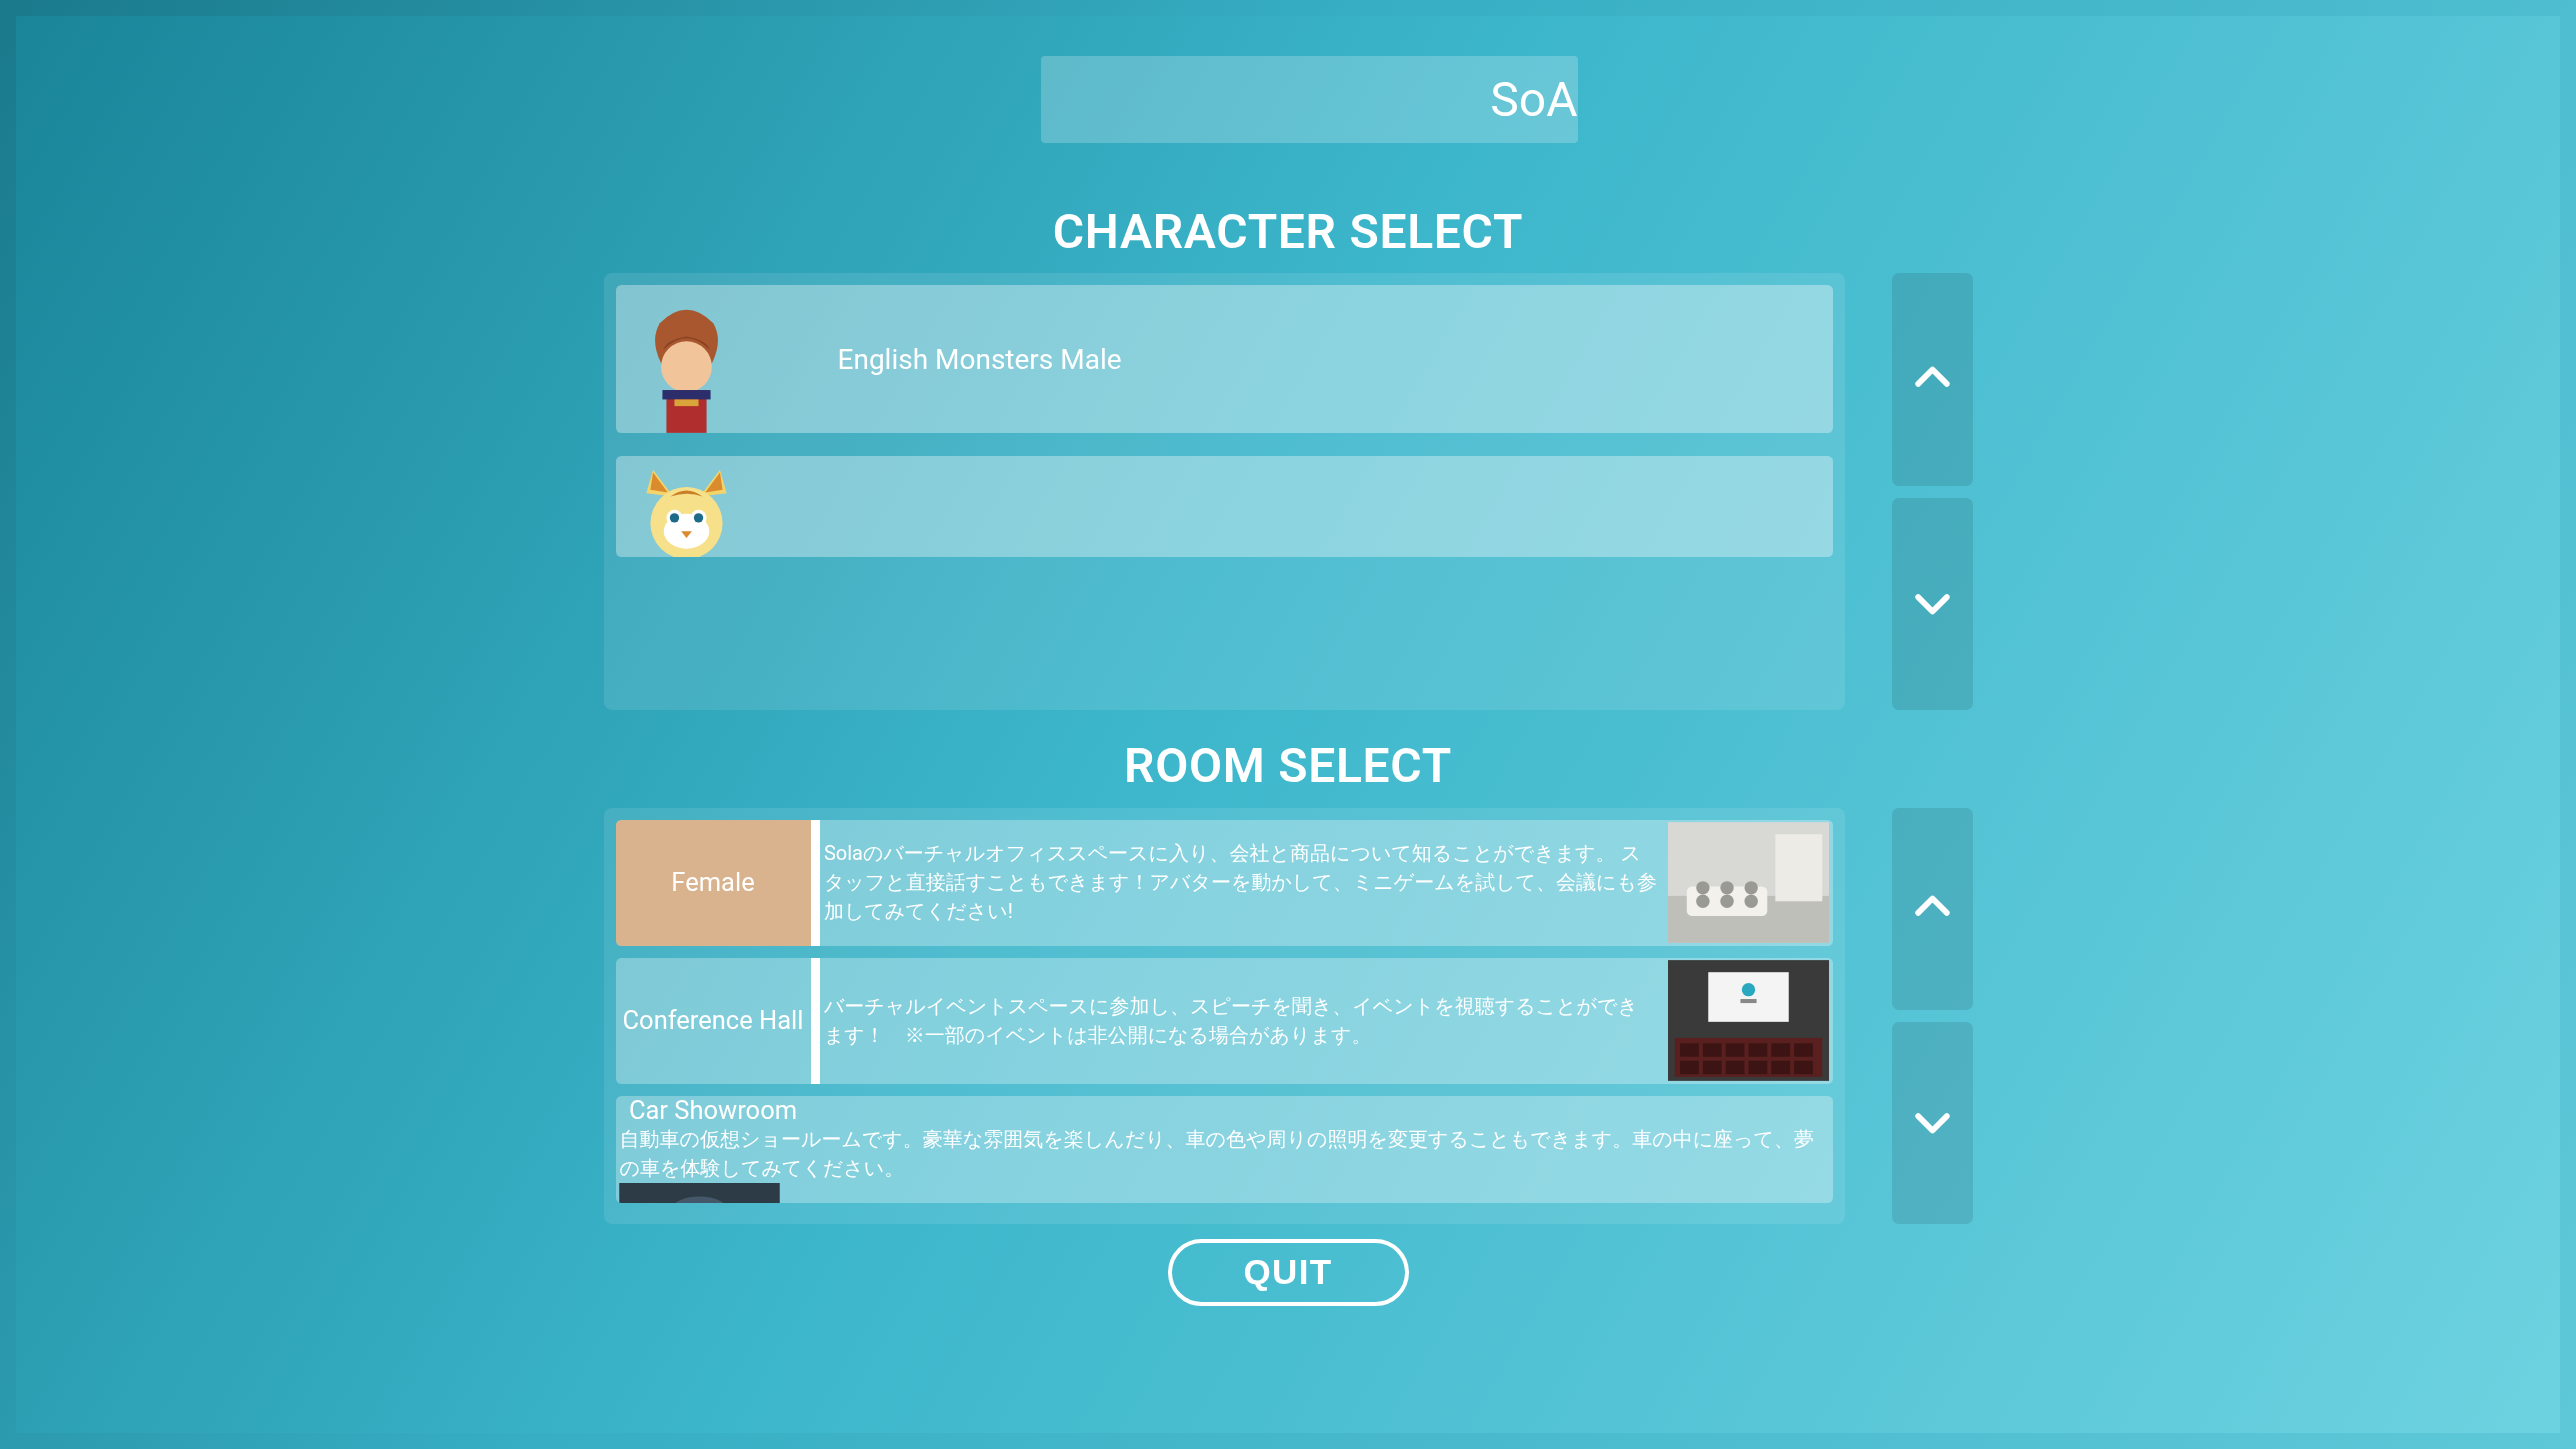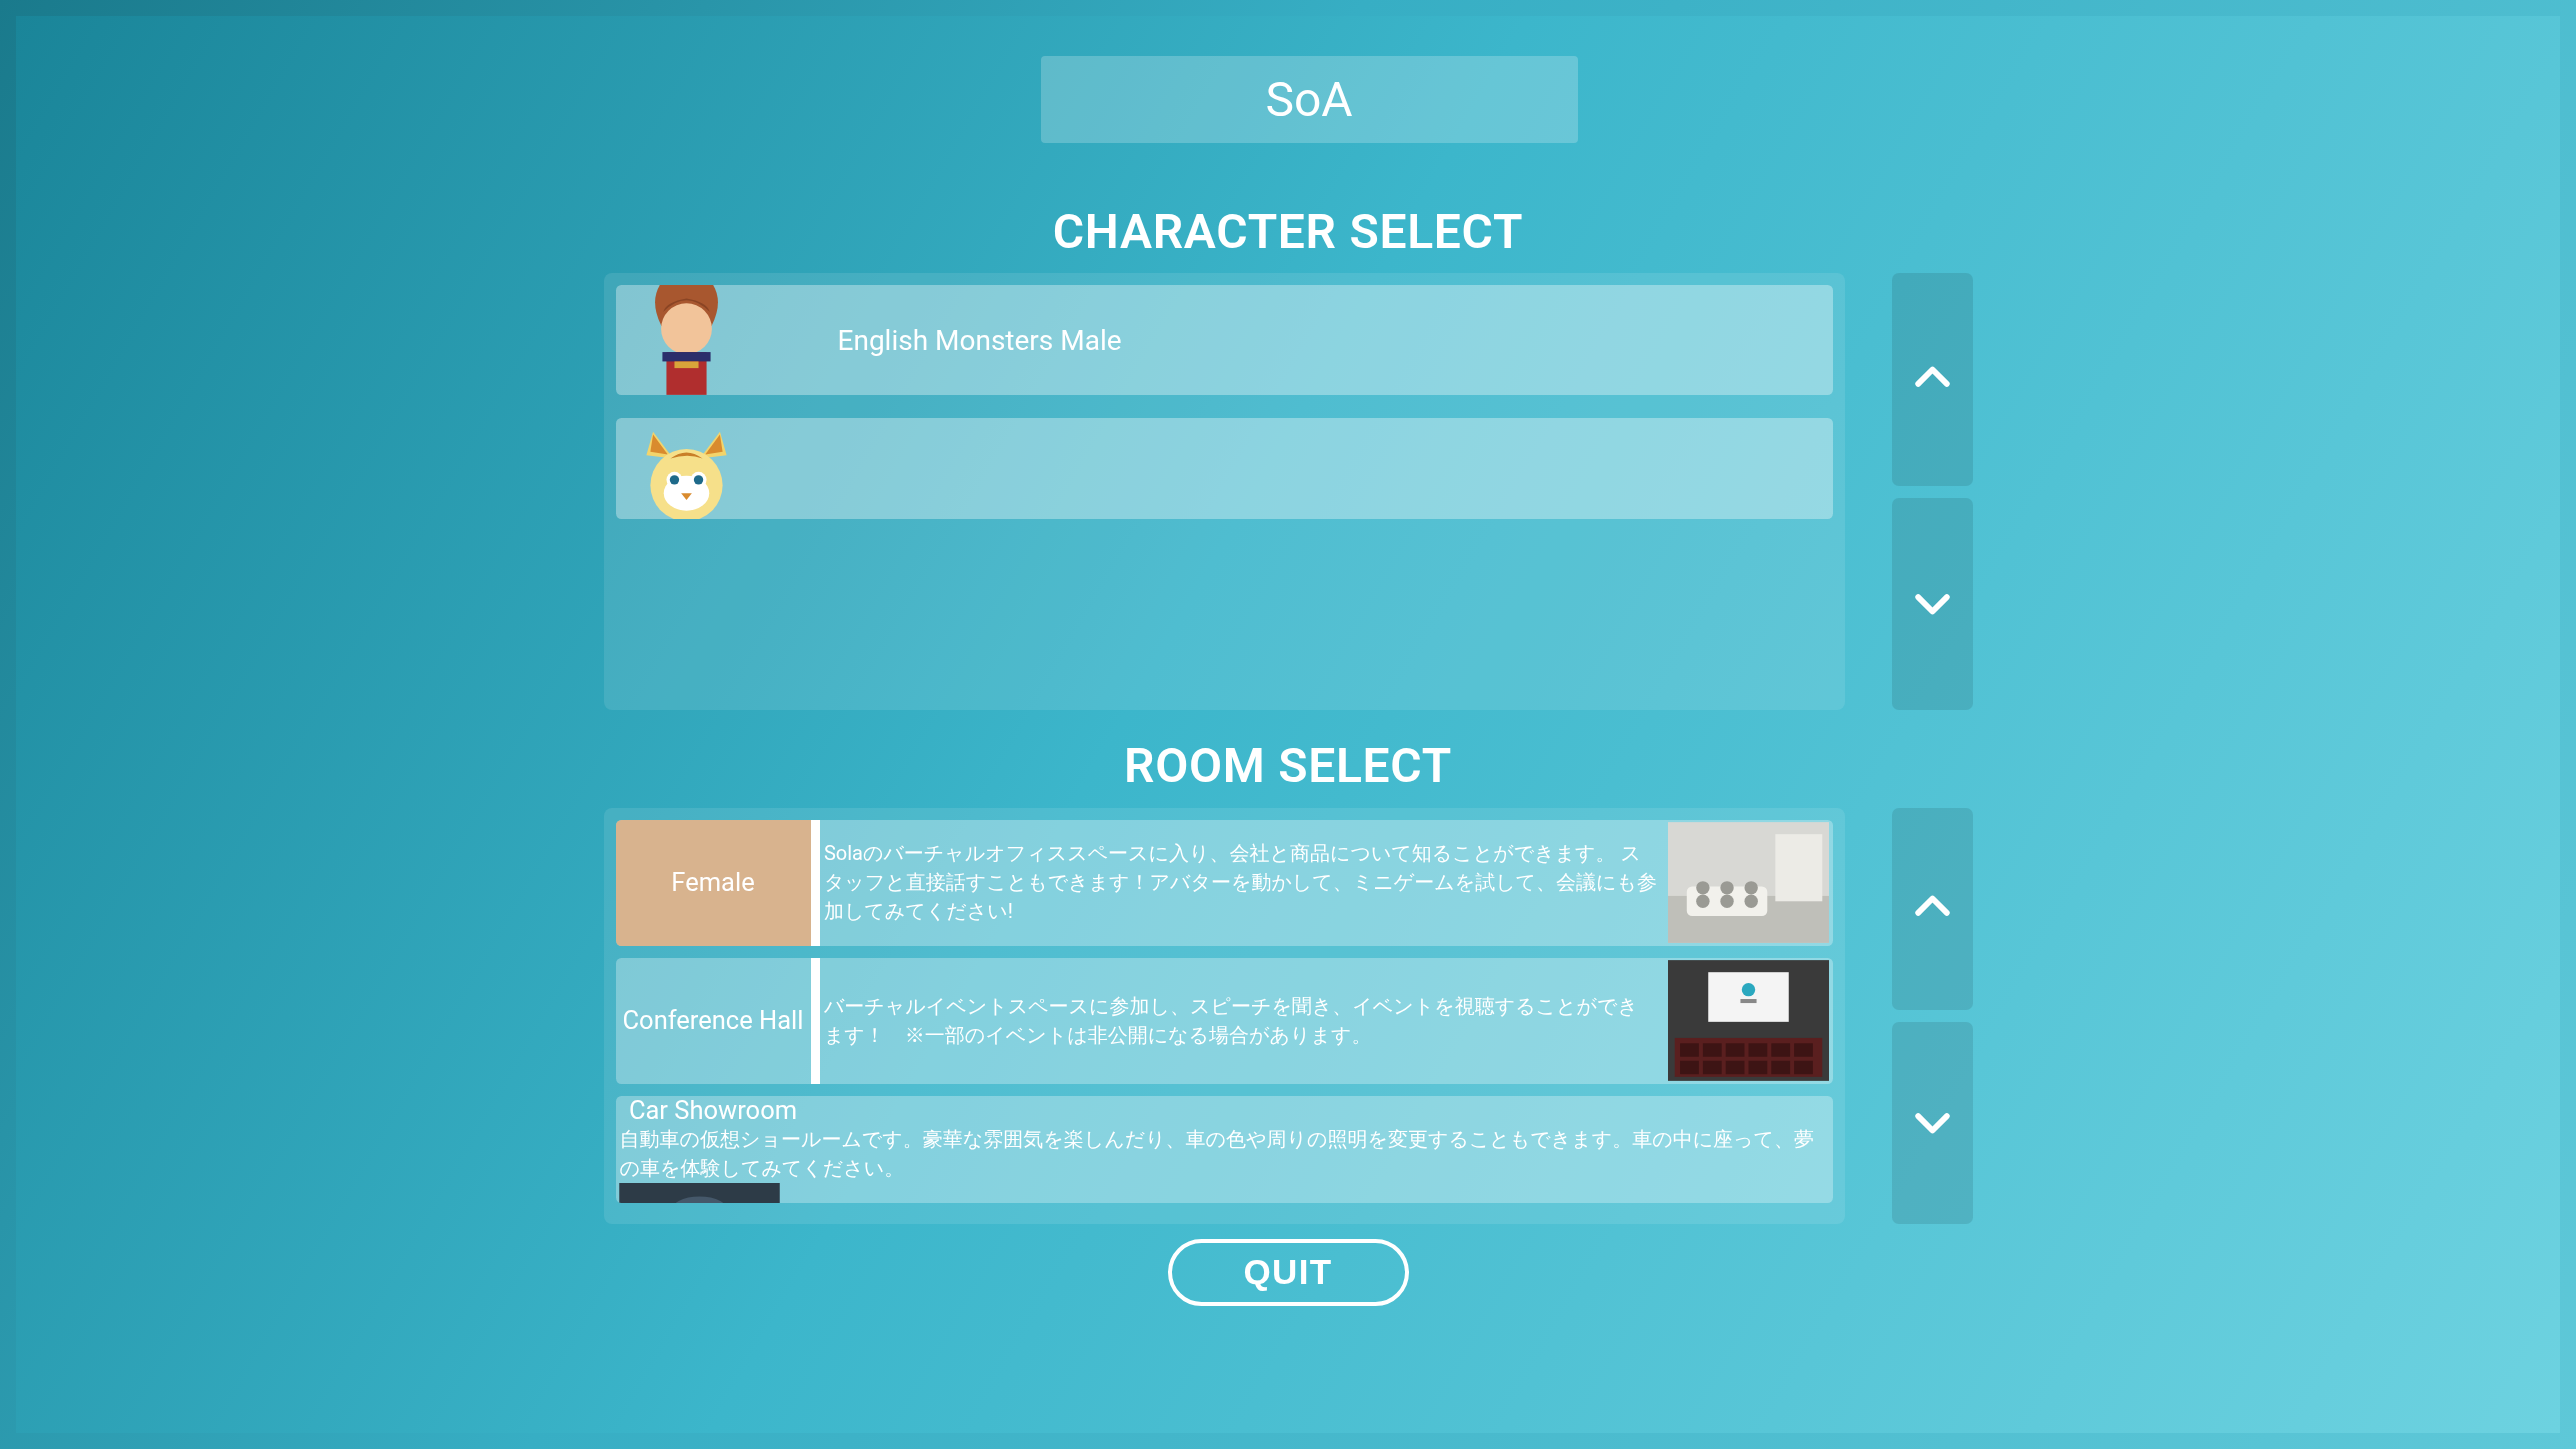--- a/index.html
+++ b/index.html
@@ -19,21 +19,21 @@
     align-items: center;
     padding-top: 40px;
   }
   .title-chip {
     width: 537px;
     height: 87px;
     background: rgba(255,255,255,0.22);
     border-radius: 4px;
     display: flex;
     align-items: center;
-    justify-content: center;
+    justify-content: flex-end;
     font-size: 48px;
     font-weight: 400;
     color: #ffffff;
     margin-bottom: 60px;
     margin-left: 42px;
   }
   .section-title {
     font-size: 48px;
     font-weight: 600;
     letter-spacing: 0.7px;
@@ -72,21 +72,21 @@
     justify-content: center;
     cursor: pointer;
   }
   .arrow-btn svg { width: 43px; height: 43px; }
   .char-arrow-col { height: 437px; }
   .room-arrow-col { height: 416px; }
   
   .char-row {
     display: flex;
     align-items: center;
-    height: 110px;
+    height: 148px;
     background: rgba(255,255,255,0.35);
     border-radius: 5.4px;
     margin-bottom: 23px;
     overflow: hidden;
   }
   .char-row.selected { background: #ec8a1f; }
   .char-row.last { height: 101px; margin-bottom: 0; }
   .avatar-slot {
     width: 141px;
     height: 100%;

